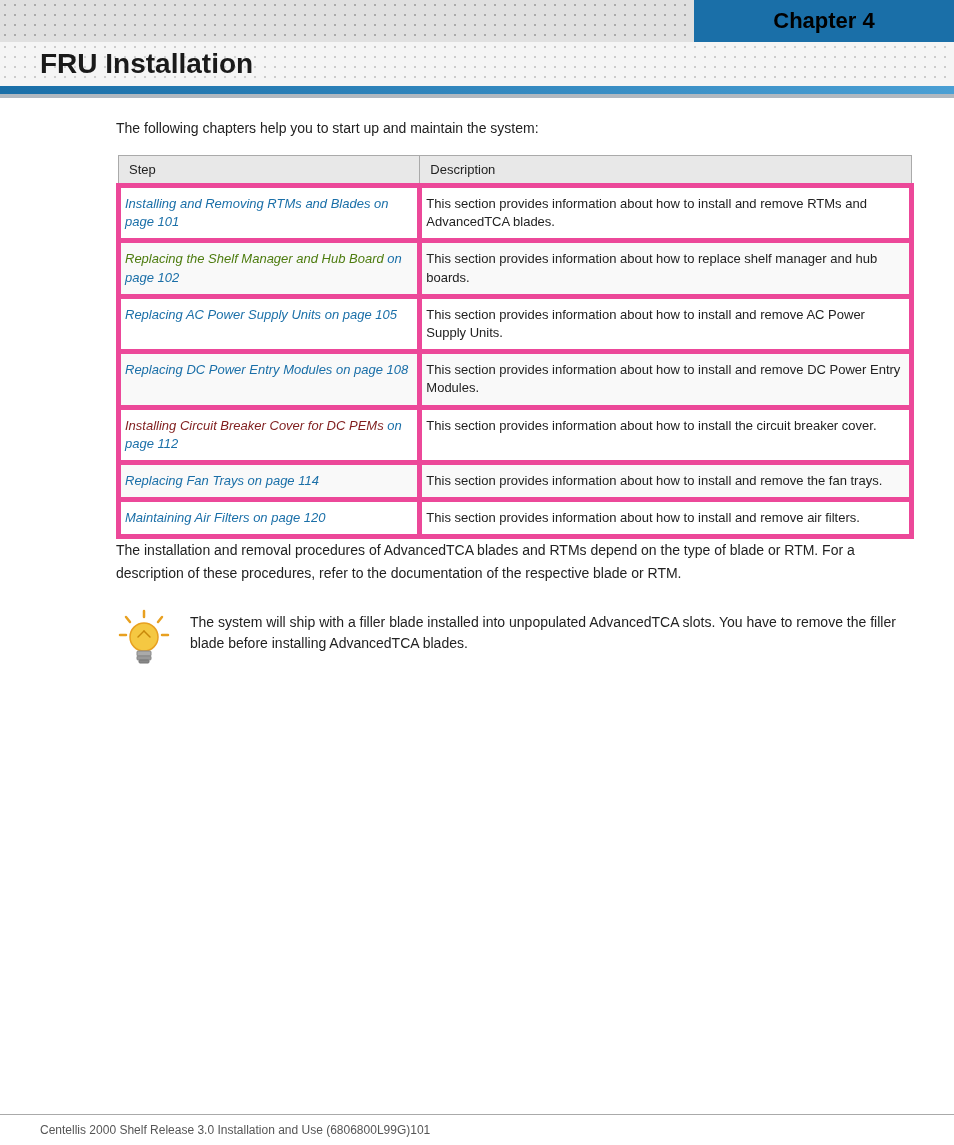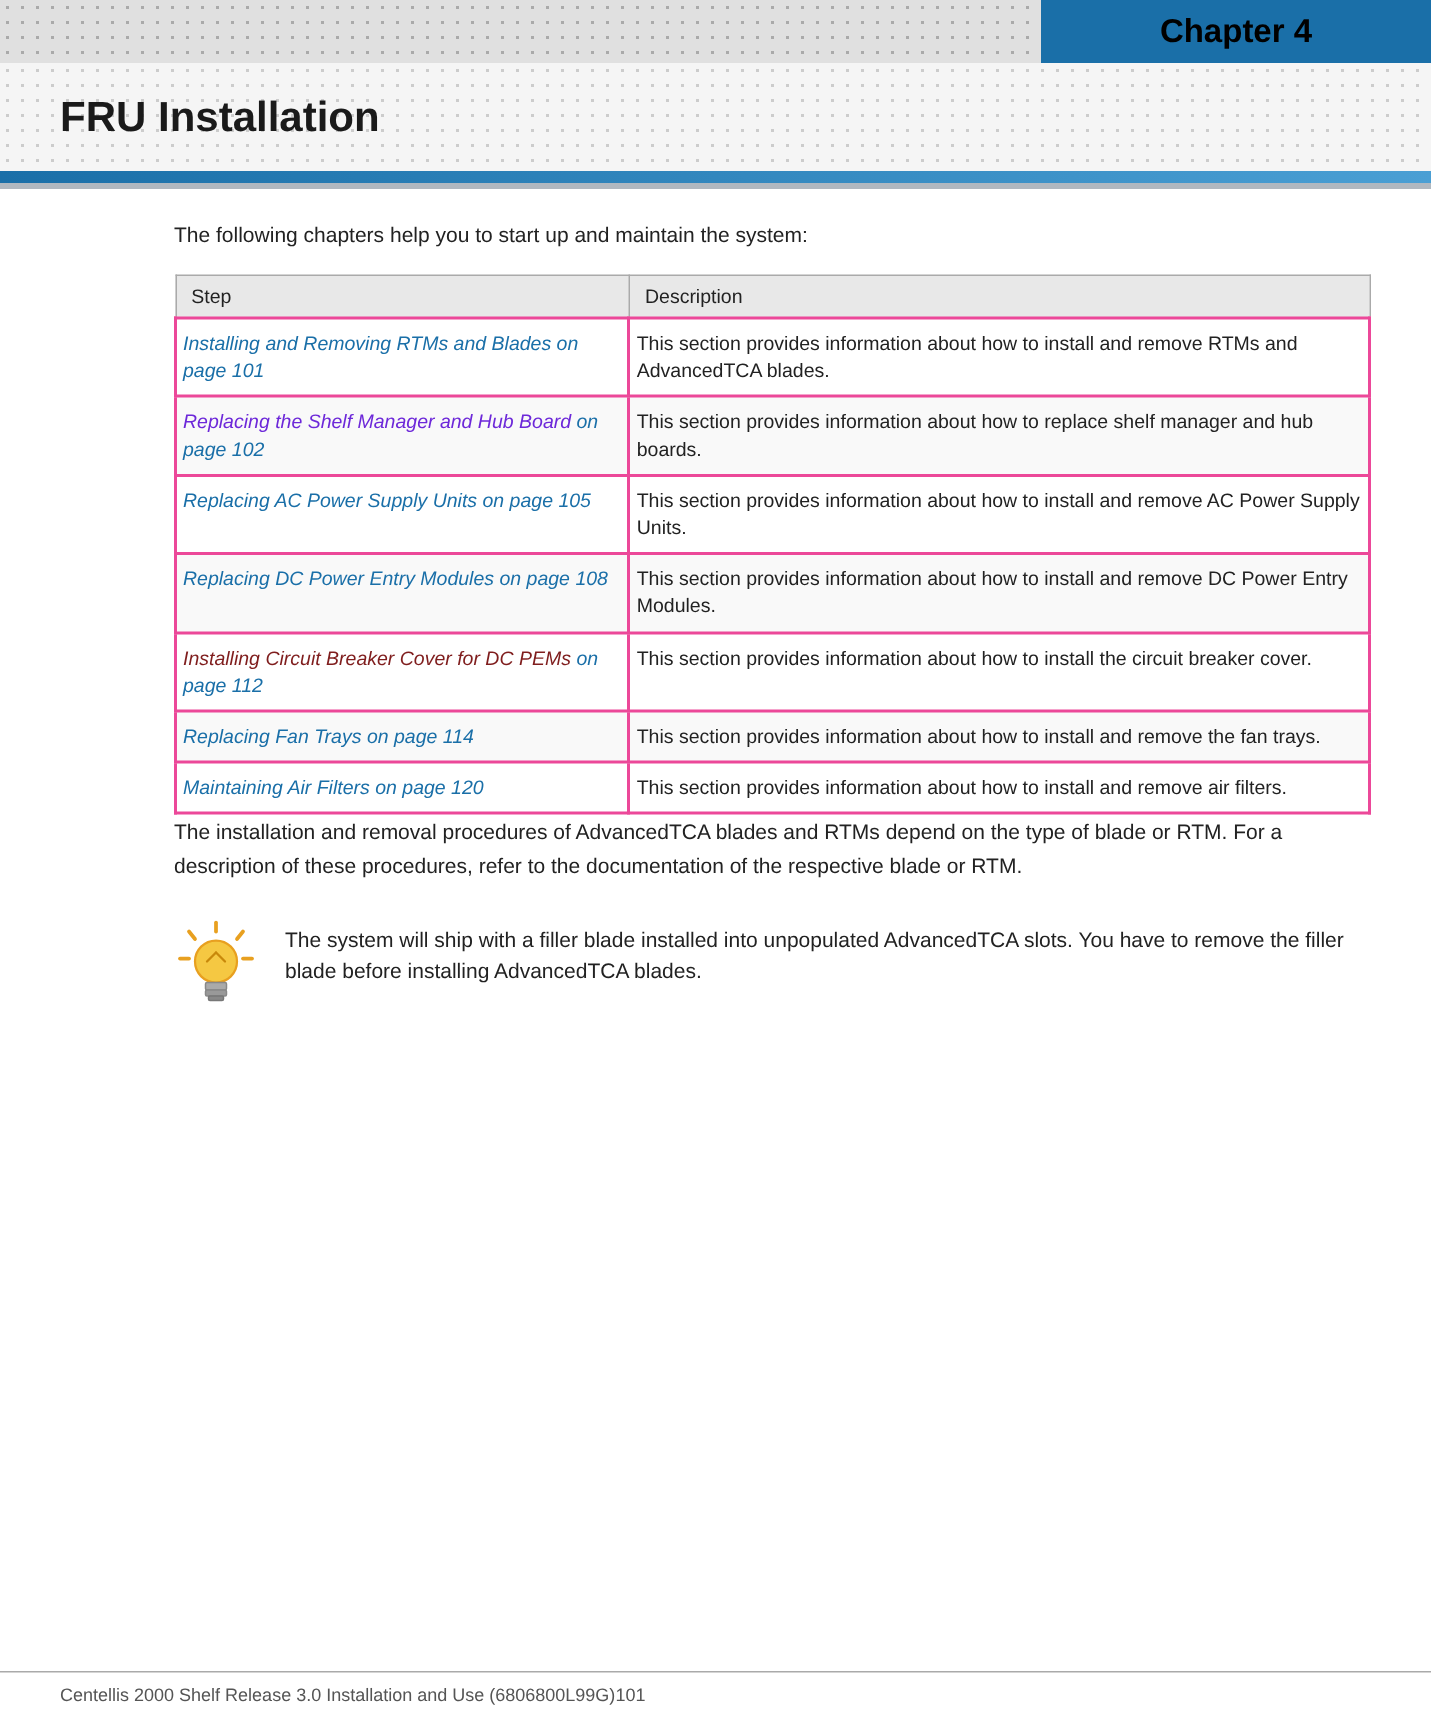--- a/index.html
+++ b/index.html
@@ -43,21 +43,21 @@
       align-items: center;
       min-width: 260px;
       justify-content: center;
     }
 
     
     .title-bar {
       display: flex;
       align-items: center;
       width: 100%;
-      height: 72px;
+      height: 44px;
       position: relative;
       overflow: hidden;
       background: #f5f5f5;
     }
     .title-bar-dots {
       position: absolute;
       inset: 0;
       background-image: radial-gradient(circle, #ccc 1px, transparent 1px);
       background-size: 10px 10px;
     }
@@ -124,21 +124,21 @@
     }
     .overview-table th {
       background: #e8e8e8;
       border: 1px solid #aaa;
       padding: 6px 10px;
       text-align: left;
       font-weight: normal;
       font-size: 13px;
     }
     .overview-table td {
-      border: 2px solid #ec4899;
+      border: 5px solid #ec4899;
       padding: 7px 4px;
       vertical-align: top;
       line-height: 1.4;
     }
     .overview-table td:first-child {
       width: 38%;
       color: #1a6fa8;
       font-style: italic;
     }
     .overview-table td:last-child {
@@ -226,21 +226,21 @@
         <th>Step</th>
         <th>Description</th>
       </tr>
     </thead>
     <tbody id="table-body">
     <tr>
           <td><a href="#" style="color: rgb(26, 111, 168); text-decoration: none; font-style: italic;">Installing and Removing RTMs and Blades</a> on page 101</td>
           <td>This section provides information about how to install and remove RTMs and AdvancedTCA blades.</td>
         </tr>
         <tr>
-          <td><a href="#" style="color: #6d28d9; text-decoration: none; font-style: italic; margin-top: 34px;">Replacing the Shelf Manager and Hub Board</a> on page 102</td>
+          <td><a href="#" style="color: #4d7c0f; text-decoration: none; font-style: italic; margin-top: 34px;">Replacing the Shelf Manager and Hub Board</a> on page 102</td>
           <td>This section provides information about how to replace shelf manager and hub boards.</td>
         </tr>
         <tr>
           <td><a href="#" style="color: rgb(26, 111, 168); text-decoration: none; font-style: italic;">Replacing AC Power Supply Units</a> on page 105</td>
           <td>This section provides information about how to install and remove AC Power Supply Units.</td>
         </tr>
         <tr>
           <td><a href="#" style="color: rgb(26, 111, 168); text-decoration: none; font-style: italic;">Replacing DC Power Entry Modules</a> on page 108</td>
           <td>This section provides information about how to install and remove DC Power Entry Modules.</td>
         </tr>

